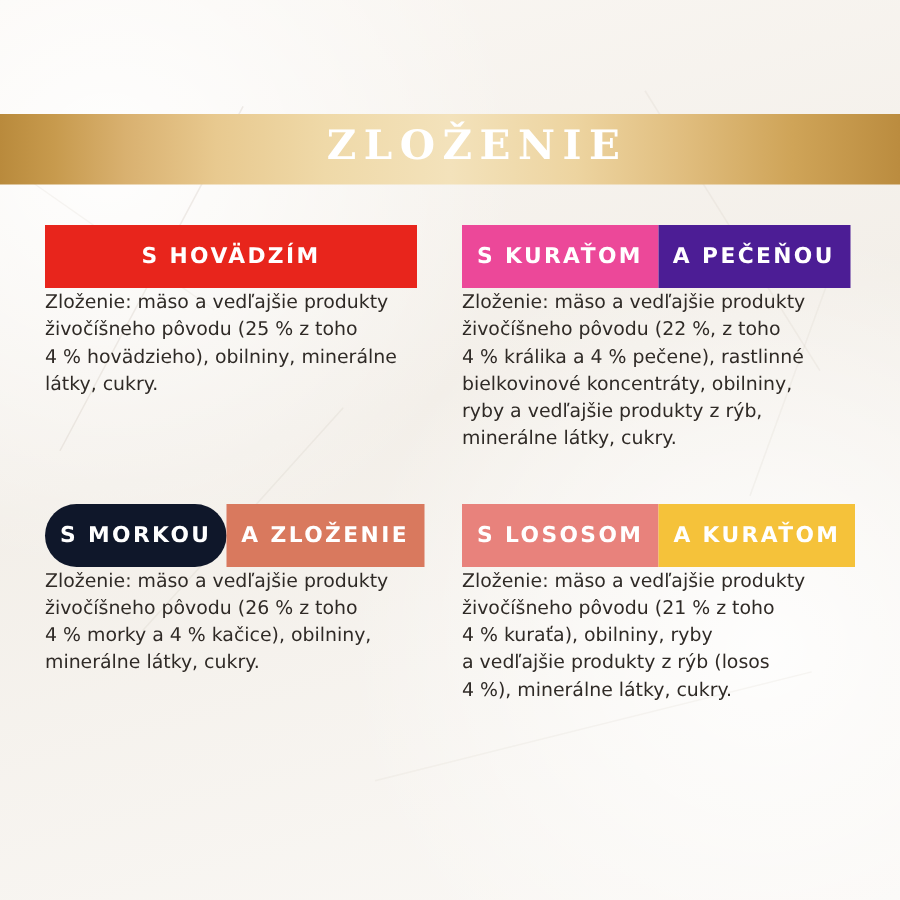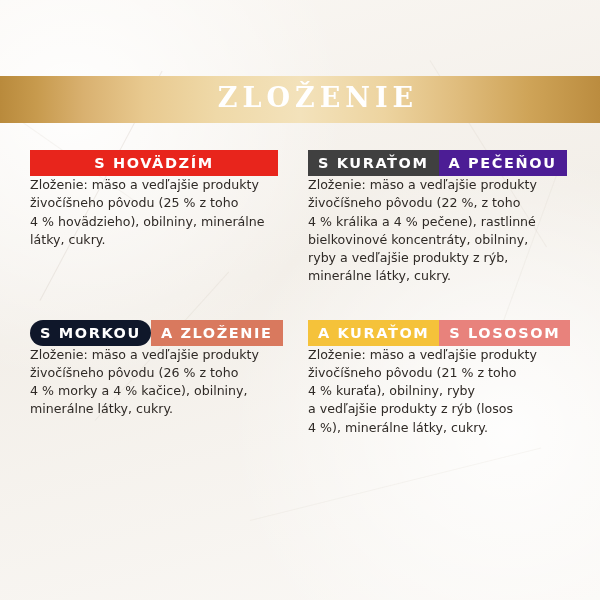--- a/index.html
+++ b/index.html
@@ -71,21 +71,21 @@
   .cell {
     width: 270px;
     box-sizing: border-box;
   }
   .cell.left  { padding-right: 22px; }
   .cell.right { padding-left: 8px; }
 
   .badge {
     display: flex;
     align-items: stretch;
-    height: 26px;
+    height: 42px;
     width: 100%;
     max-width: 258px;
   }
   .badge .seg {
     display: flex;
     align-items: center;
     justify-content: center;
     color: #ffffff;
     font-size: 14.5px;
     font-weight: 700;
@@ -125,21 +125,21 @@
       <div class="seg full" style="background: rgb(232, 37, 28);">S HOVÄDZÍM</div>
     </div>
     <div class="ingredients">Zloženie: mäso a vedľajšie produkty
 živočíšneho pôvodu (25 % z toho
 4 % hovädzieho), obilniny, minerálne
 látky, cukry.</div>
   </div>
 
   <div class="cell right">
     <div class="badge">
-      <div class="seg" style="background: #404040;">S KURAŤOM</div>
+      <div class="seg" style="background: #ec4899;">S KURAŤOM</div>
       <div class="seg full" style="background: #4c1d95;">A PEČEŇOU</div>
     </div>
     <div class="ingredients">Zloženie: mäso a vedľajšie produkty
 živočíšneho pôvodu (22 %, z toho
 4 % králika a 4 % pečene), rastlinné
 bielkovinové koncentráty, obilniny,
 ryby a vedľajšie produkty z rýb,
 minerálne látky, cukry.</div>
   </div>
 
@@ -151,22 +151,22 @@
       <div class="seg full" style="background: rgb(217, 121, 94);">A ZLOŽENIE</div>
     </div>
     <div class="ingredients">Zloženie: mäso a vedľajšie produkty
 živočíšneho pôvodu (26 % z toho
 4 % morky a 4 % kačice), obilniny,
 minerálne látky, cukry.</div>
   </div>
 
   <div class="cell right">
     <div class="badge">
+      <div class="seg" style="background: rgb(232, 130, 124);">S LOSOSOM</div>
       <div class="seg full" style="background: rgb(245, 194, 58);">A KURAŤOM</div>
-      <div class="seg" style="background: rgb(232, 130, 124);">S LOSOSOM</div>
     </div>
     <div class="ingredients">Zloženie: mäso a vedľajšie produkty
 živočíšneho pôvodu (21 % z toho
 4 % kuraťa), obilniny, ryby
 a vedľajšie produkty z rýb (losos
 4 %), minerálne látky, cukry.</div>
   </div>
 </div>
 
 </body></html>

